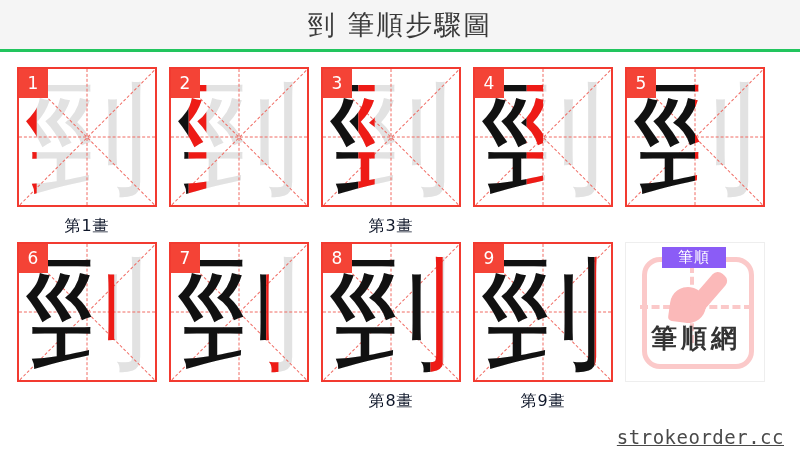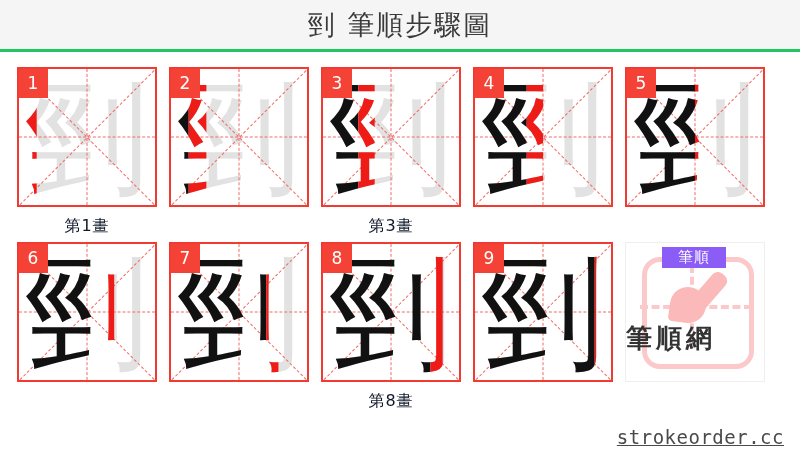--- a/index.html
+++ b/index.html
@@ -220,21 +220,21 @@
     height: 46px;
     background: #fbb9b9;
     border-radius: 7px;
     transform: rotate(41deg);
   }
   #logo-text {
     position: absolute;
     left: 0;
     top: 78px;
     width: 140px;
-    text-align: left;
+    text-align: center;
     font-size: 26px;
     color: #333333;
     letter-spacing: 4px;
     font-weight: 600;
   }
 
   
   #watermark {
     position: absolute;
     right: 16px;
@@ -393,20 +393,21 @@
           <div class="guide guide-d guide-d1"></div>
           <div class="guide guide-d guide-d2"></div>
           <div class="ink-clip ink-done" style="clip-path: inset(0px 12% 0px 0px);">
             <div class="ink-char">剄</div>
           </div>
           <div class="ink-clip ink-cur" style="clip-path: inset(0px 0% 0px 88%);">
             <div class="ink-char">剄</div>
           </div>
           <div class="badge">9</div>
         </div>
+        <div class="step-label">第9畫</div>
       </div>
       <div id="logo-cell">
         <div id="logo-box">
           <div id="logo-badge">筆順</div>
           <div class="logo-guide" id="logo-guide-h"></div>
           <div class="logo-guide" id="logo-guide-v"></div>
           <div id="brush-head"></div>
           <div id="brush-handle"></div>
           <div id="logo-plate"></div>
           <div id="logo-text">筆順網</div>

